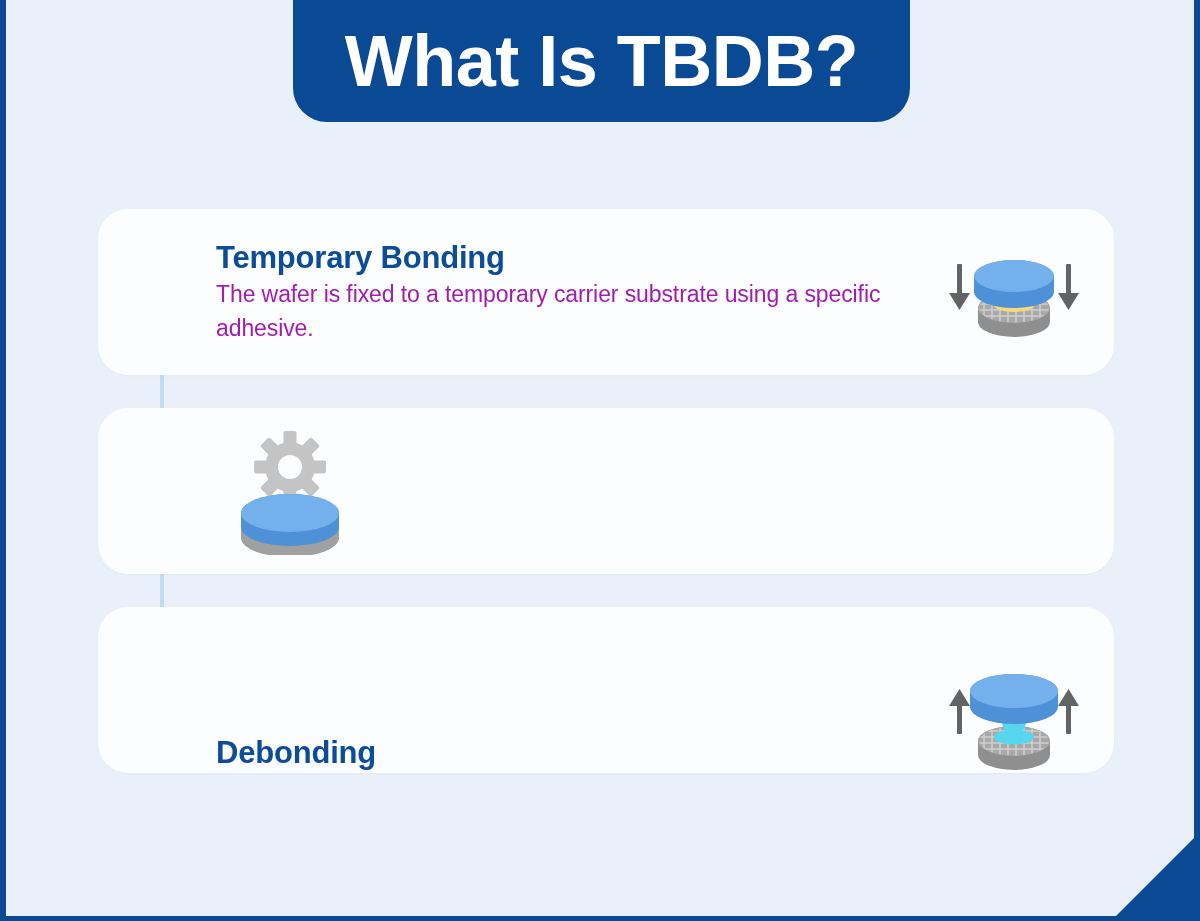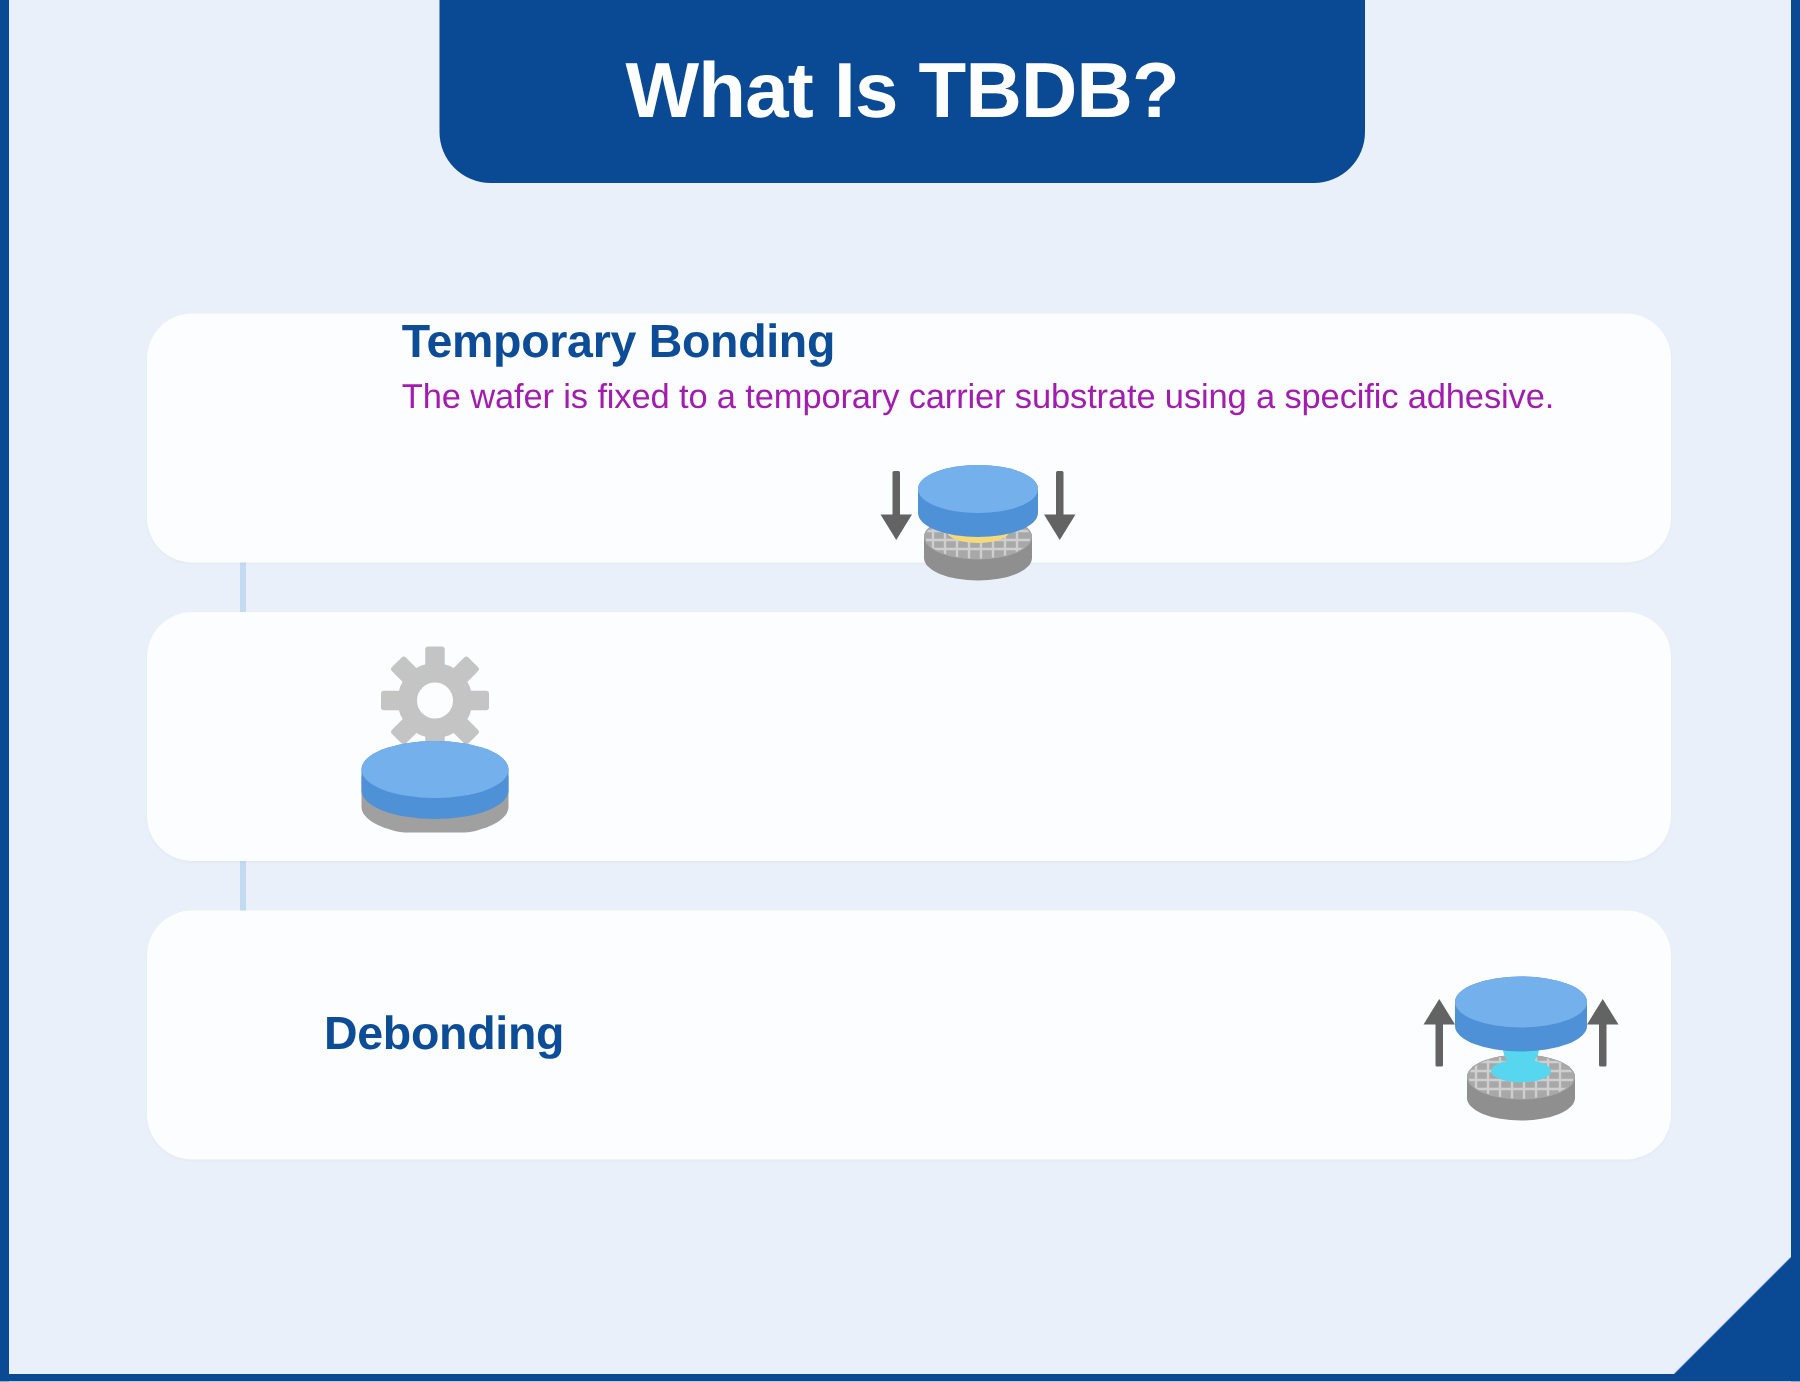--- a/index.html
+++ b/index.html
@@ -47,21 +47,21 @@
     height: 122px;
     background: #0a4a94;
     border-bottom-left-radius: 34px;
     border-bottom-right-radius: 34px;
     display: flex;
     align-items: center;
     justify-content: center;
   }
   .header-title {
     color: #ffffff;
-    font-size: 52px;
+    font-size: 72px;
     font-weight: bold;
     letter-spacing: -0.5px;
     line-height: 1;
     margin: 0;
     text-align: center;
     white-space: nowrap;
   }
 
   
   .timeline {
@@ -104,23 +104,23 @@
     position: relative;
     box-sizing: border-box;
     background: #fcfdff;
     border-radius: 30px;
     margin-bottom: 33px;
     display: flex;
     align-items: center;
     padding: 0 26px 0 118px;
     box-shadow: 0 1px 2px rgba(20, 60, 110, 0.03);
   }
-  .card.c1 { height: 166px; flex-direction: column; }
+  .card.c1 { height: 166px; }
   .card.c2 { height: 166px; }
-  .card.c3 { height: 166px; margin-bottom: 12px; }
+  .card.c3 { height: 166px; margin-bottom: 12px; align-items: flex-end; }
 
   .card-text {
     flex: 1 1 auto;
     min-width: 0;
   }
   .card-title {
     margin: 0 0 2px 0;
     color: #0d4c96;
     font-size: 31px;
     font-weight: bold;

